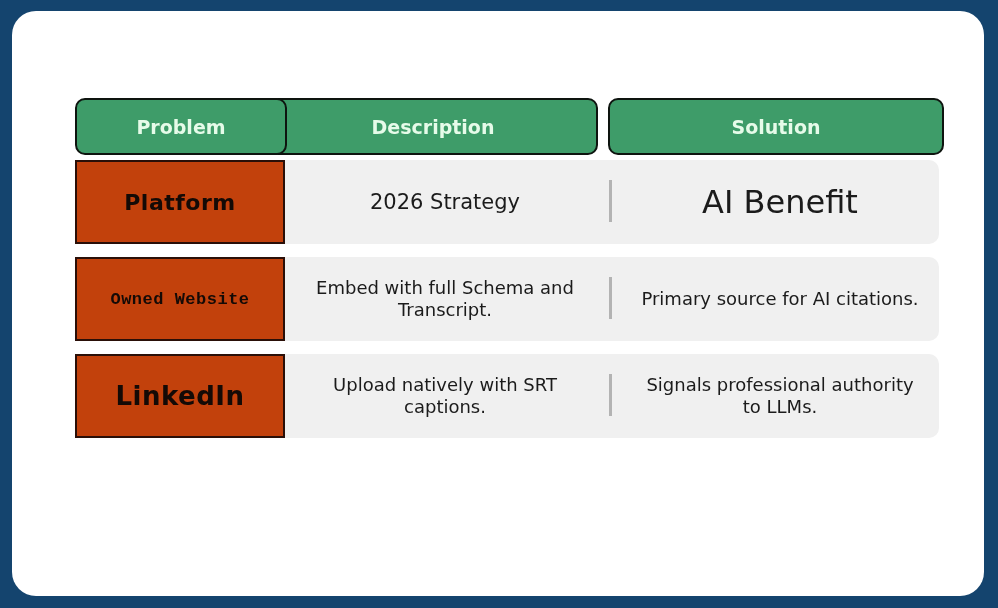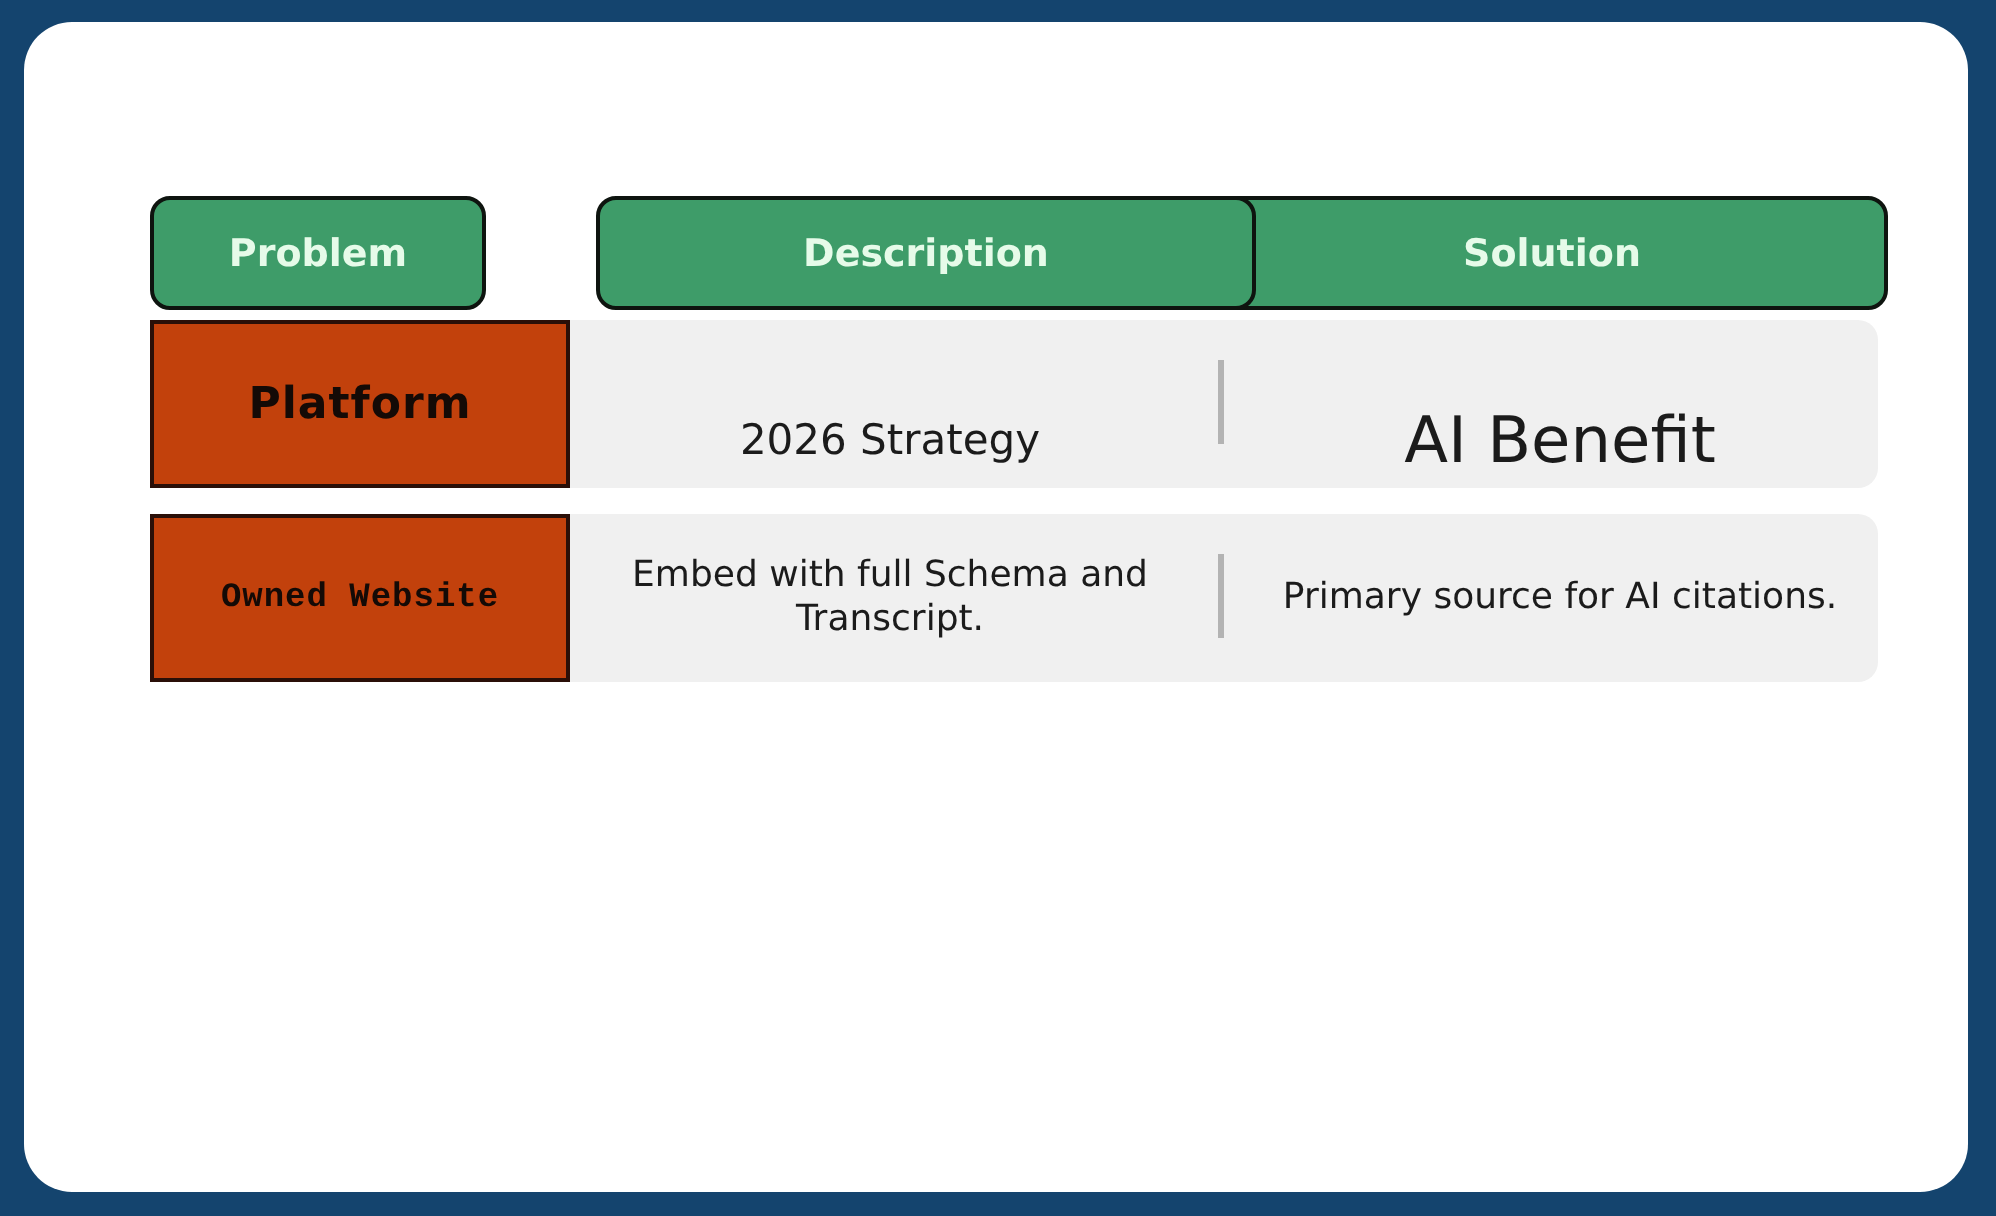--- a/index.html
+++ b/index.html
@@ -39,22 +39,22 @@
       border: 2.5px solid #0e140f;
       border-radius: 10px;
       display: flex;
       align-items: center;
       justify-content: center;
       color: #e6fbe9;
       font-weight: bold;
       font-size: 19px;
     }
     .hcell.solution { left: 533px; width: 336px; z-index: 1; }
-    .hcell.description { left: 223px; width: 330px; z-index: 2; }
-    .hcell.problem { left: 0; width: 168px; z-index: 3; }
+    .hcell.description { left: 193px; width: 330px; z-index: 2; }
+    .hcell.problem { left: 0; width: 212px; z-index: 3; }
 
     .row {
       position: absolute;
       left: 63px;
       width: 864px;
       height: 84px;
     }
     .row-bg {
       position: absolute;
       left: 150px;
@@ -106,21 +106,21 @@
     }
     .divider {
       position: absolute;
       left: 534px;
       top: 20px;
       width: 3px;
       height: 42px;
       background: #b3b3b3;
       z-index: 2;
     }
-    .row.first .desc, .row.first .sol { font-size: 21px; margin-top: 18px; }
+    .row.first .desc, .row.first .sol { font-size: 21px; }
     .row.first .sol { font-size: 32px; }
   </style>
 </head>
 <body>
 
 <div class="card">
 
   <div class="header">
     <div class="hcell solution">
       <span>Solution</span>
@@ -154,15 +154,28 @@
     </div>
     <div class="desc">
       <span>Embed with full Schema and Transcript.</span>
     </div>
     <div class="divider"></div>
     <div class="sol">
       <span>Primary source for AI citations.</span>
     </div>
   </div>
 
+  <div class="row" style="top:343px;">
+    <div class="row-bg"></div>
+    <div class="platform" style="font-size:26px;">
+      <span>LinkedIn</span>
+    </div>
+    <div class="desc">
+      <span>Upload natively with SRT captions.</span>
+    </div>
+    <div class="divider"></div>
+    <div class="sol">
+      <span>Signals professional authority to LLMs.</span>
+    </div>
+  </div>
 
 
 </div>
 
 </body></html>

